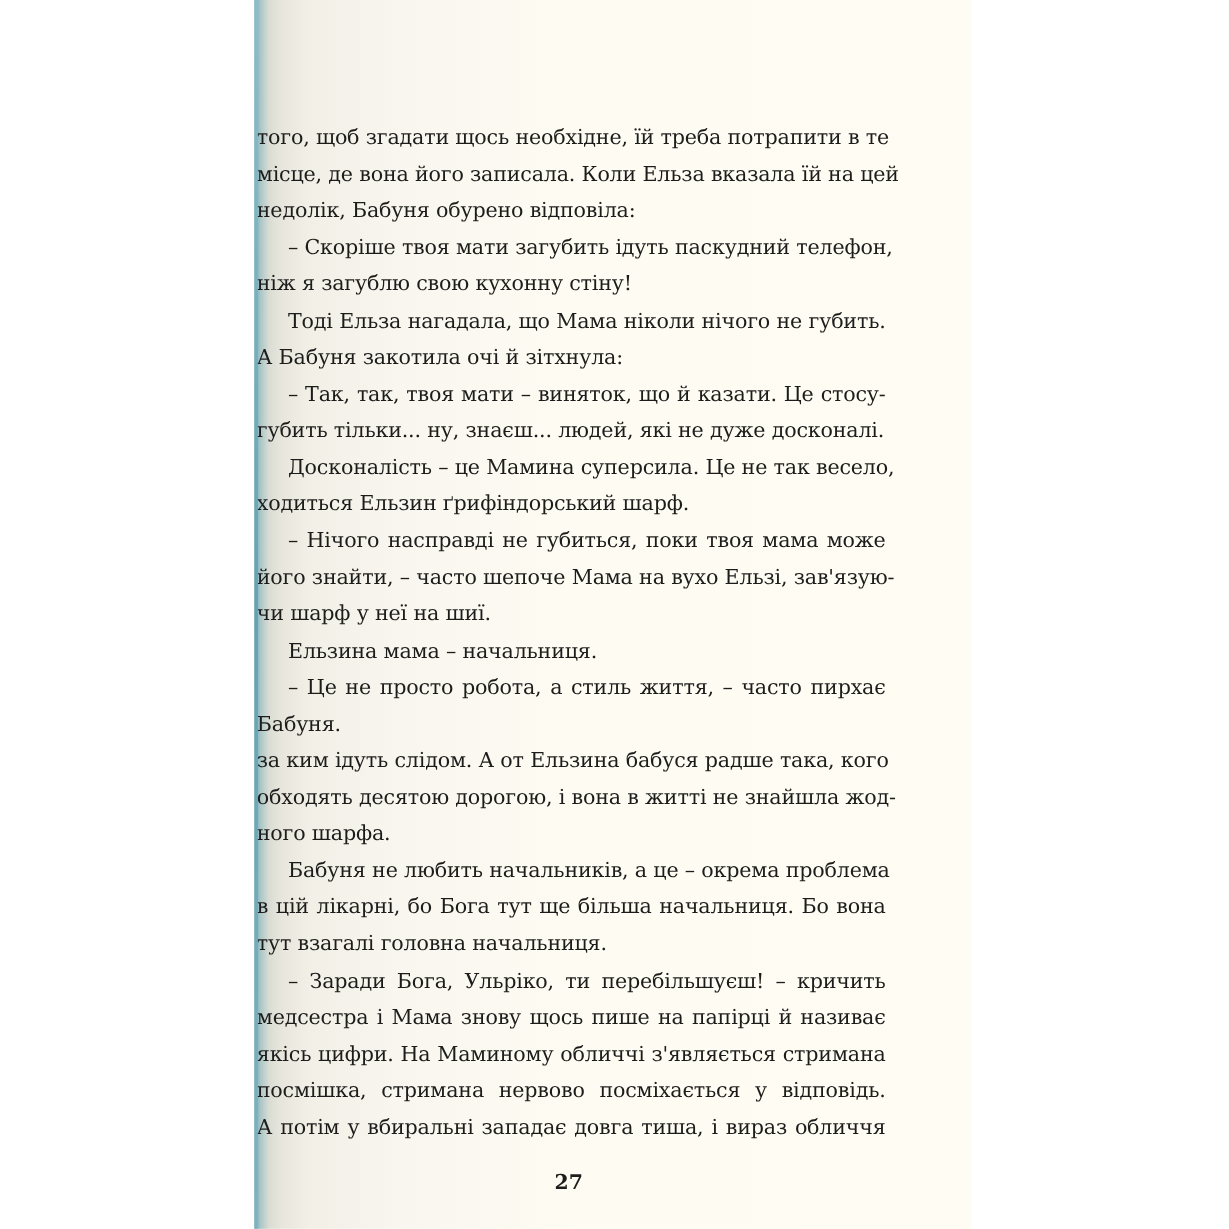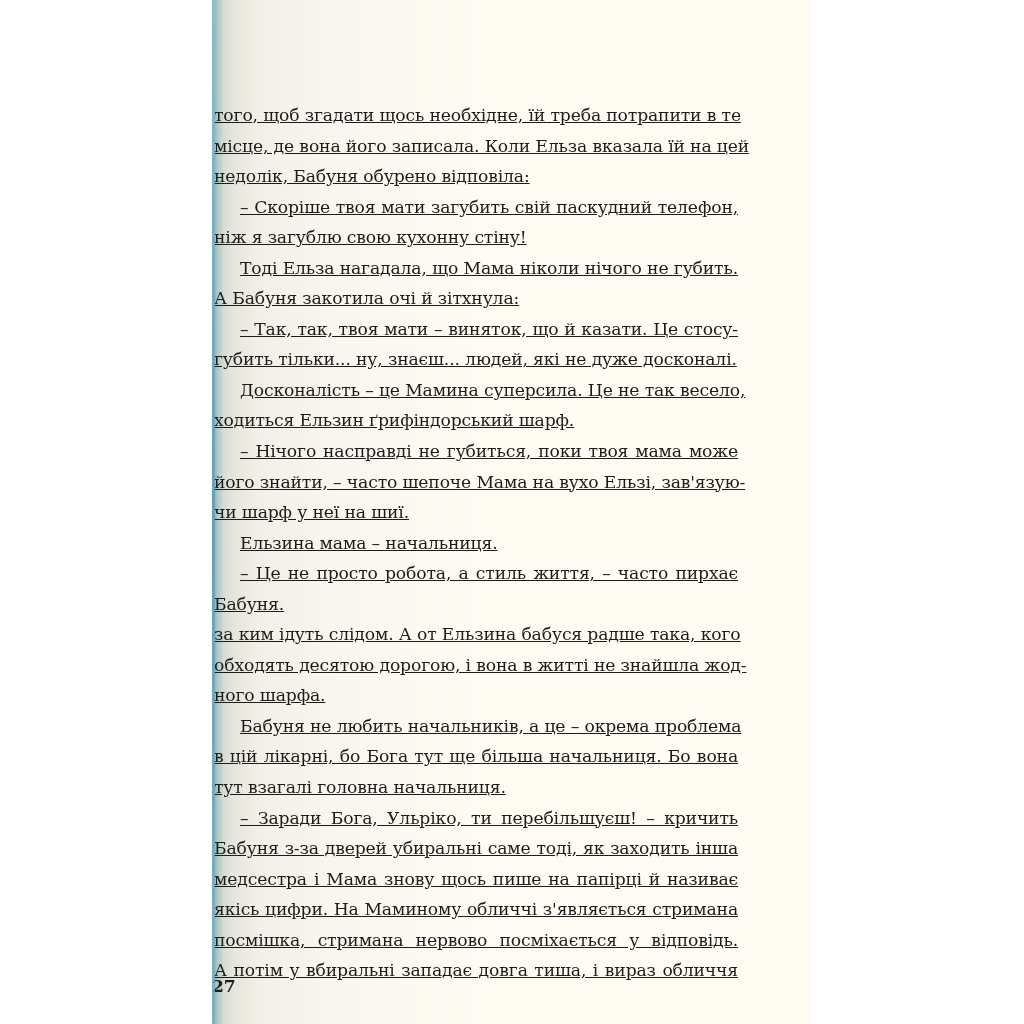--- a/index.html
+++ b/index.html
@@ -34,70 +34,68 @@
     font-family: "DejaVu Serif", serif;
     font-size: 17.2px;
     line-height: 30.55px;
     color: #1c1c1a;
     letter-spacing: -0.15px;
   }
   .line {
     display: block;
     white-space: nowrap;
     height: 30.55px;
-    text-decoration: underline;
   }
   .line.justify {
     text-align: justify;
     text-align-last: justify;
   }
   .line.indent {
     padding-left: 26px;
   }
   .page-number {
     position: absolute;
     left: 0;
     width: 524px;
     top: 976px;
-    text-align: left;
+    text-align: center;
     font-family: "DejaVu Serif", serif;
     font-weight: bold;
     font-size: 17px;
     color: #1c1c1a;
   }
 </style>
 </head>
 <body>
 
 <div class="page">
   <div class="text-block">
     <span class="line justify">того, щоб згадати щось необхідне, їй треба потрапити в те</span>
     <span class="line justify">місце, де вона його записала. Коли Ельза вказала їй на цей</span>
     <span class="line">недолік, Бабуня обурено відповіла:</span>
-    <span class="line indent justify">– Скоріше твоя мати загубить свій паскудний телефон,</span>
+    <span class="line indent justify">– Скоріше твоя мати загубить ідуть паскудний телефон,</span>
     <span class="line">ніж я загублю свою кухонну стіну!</span>
     <span class="line indent justify">Тоді Ельза нагадала, що Мама ніколи нічого не губить.</span>
     <span class="line">А Бабуня закотила очі й зітхнула:</span>
     <span class="line indent justify">– Так, так, твоя мати – виняток, що й казати. Це стосу-</span>
     <span class="line">губить тільки... ну, знаєш... людей, які не дуже досконалі.</span>
     <span class="line indent justify">Досконалість – це Мамина суперсила. Це не так весело,</span>
     <span class="line">ходиться Ельзин ґрифіндорський шарф.</span>
     <span class="line indent justify">– Нічого насправді не губиться, поки твоя мама може</span>
     <span class="line justify">його знайти, – часто шепоче Мама на вухо Ельзі, зав'язую-</span>
     <span class="line">чи шарф у неї на шиї.</span>
     <span class="line indent">Ельзина мама – начальниця.</span>
     <span class="line indent justify">– Це не просто робота, а стиль життя, – часто пирхає</span>
     <span class="line">Бабуня.</span>
     <span class="line justify">за ким ідуть слідом. А от Ельзина бабуся радше така, кого</span>
     <span class="line justify">обходять десятою дорогою, і вона в житті не знайшла жод-</span>
     <span class="line">ного шарфа.</span>
     <span class="line indent justify">Бабуня не любить начальників, а це – окрема проблема</span>
     <span class="line justify">в цій лікарні, бо Бога тут ще більша начальниця. Бо вона</span>
     <span class="line">тут взагалі головна начальниця.</span>
     <span class="line indent justify">– Заради Бога, Ульріко, ти перебільшуєш! – кричить</span>
-    <span class="line justify">Бабуня з-за дверей убиральні саме тоді, як заходить інша</span>
     <span class="line justify">медсестра і Мама знову щось пише на папірці й називає</span>
     <span class="line justify">якісь цифри. На Маминому обличчі з'являється стримана</span>
     <span class="line justify">посмішка, стримана нервово посміхається у відповідь.</span>
     <span class="line justify">А потім у вбиральні западає довга тиша, і вираз обличчя</span>
   </div>
   <div class="page-number">27</div>
 </div>
 
 </body></html>

